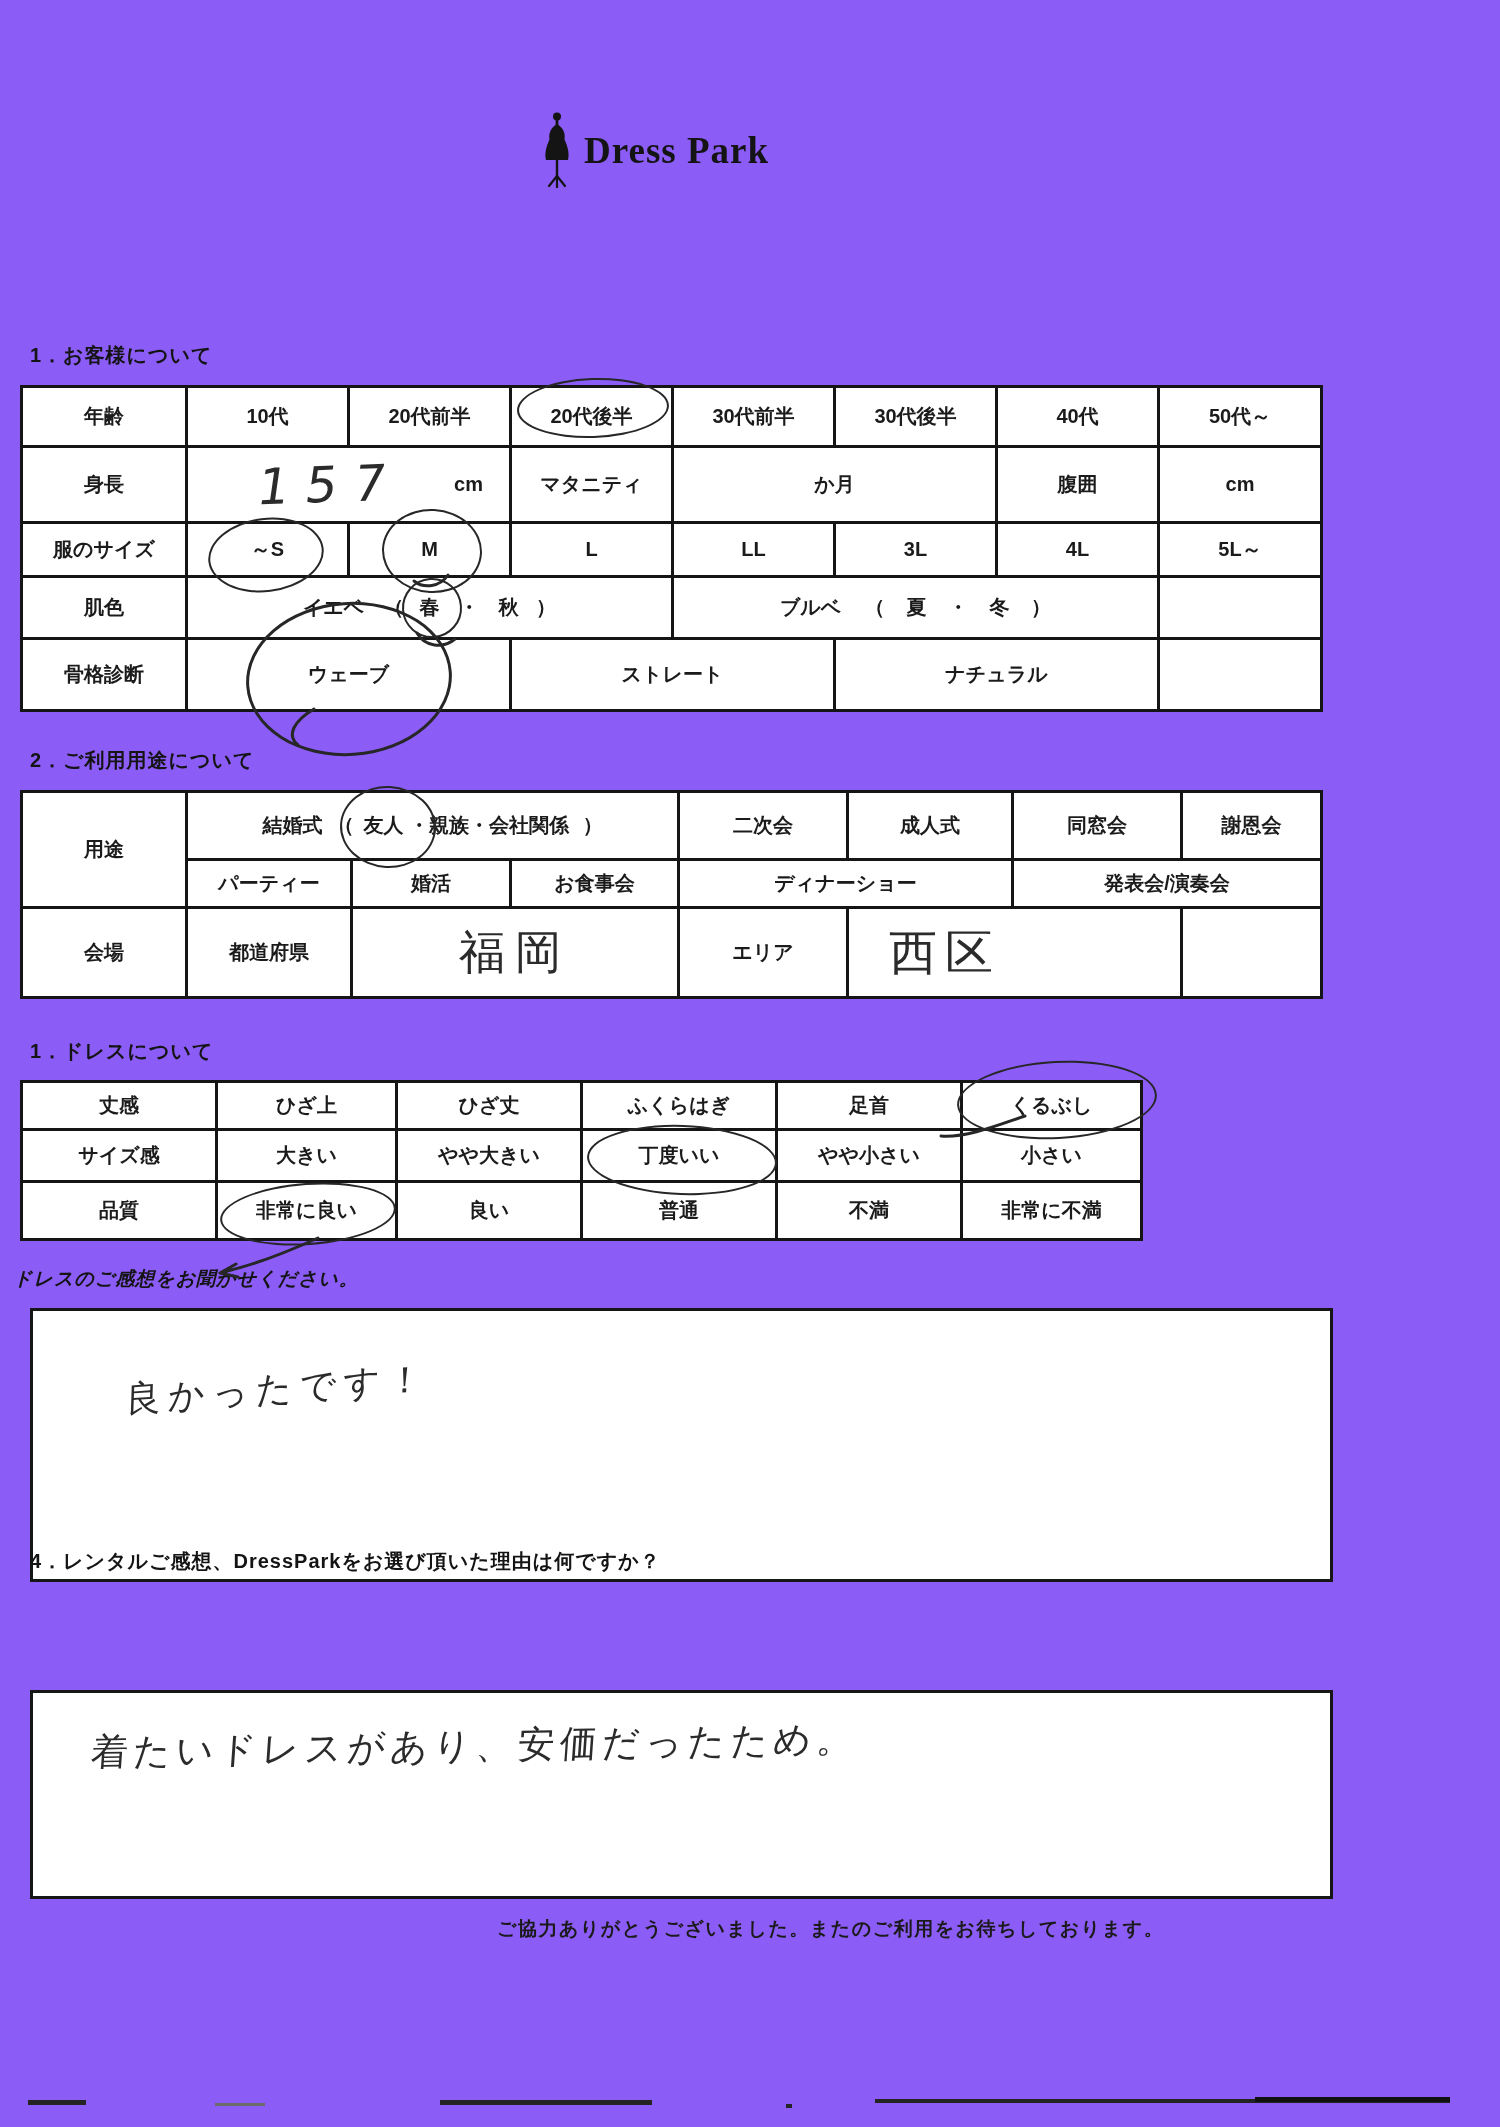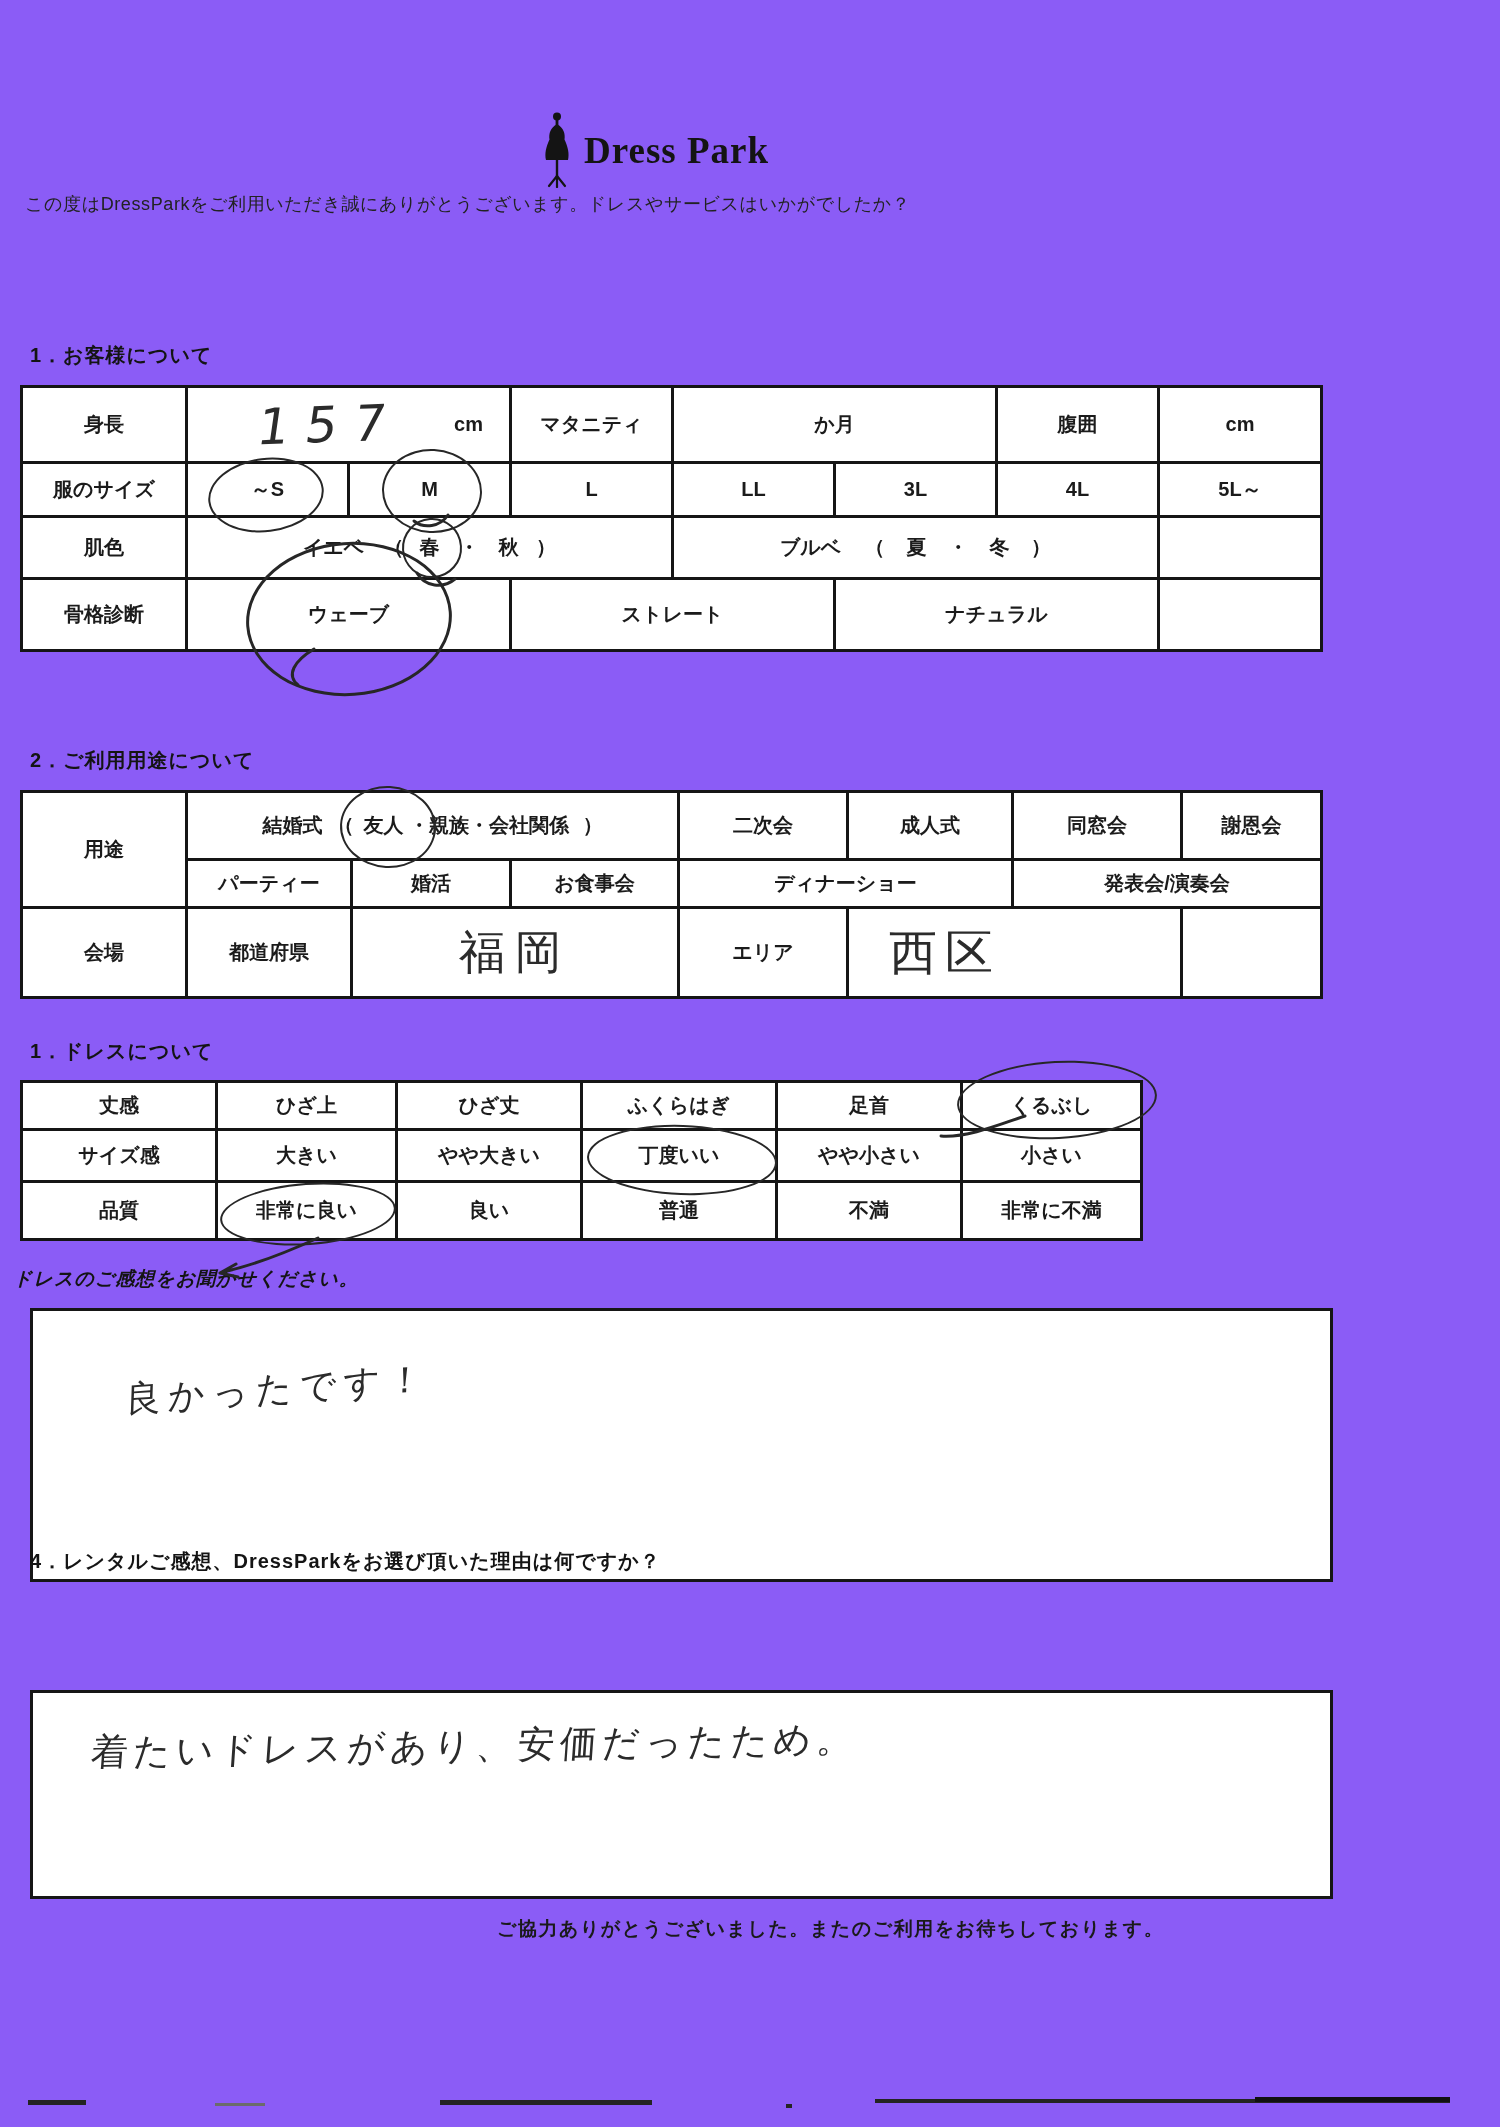--- a/index.html
+++ b/index.html
@@ -70,36 +70,48 @@
       <rect x="15.8" y="48" width="2.4" height="17" fill="#141414"></rect>
       <g stroke="#141414" stroke-width="2.2" fill="none" stroke-linecap="round">
         <path d="M17 64 L9 74"></path>
           <path d="M17 64 L25 74"></path>
           <path d="M17 64 L17 75"></path>
       </g>
     </svg>
     <span class="brand">Dress Park</span>
   </div>
 
-  <div class="intro1">この度はDressParkをご利用いただき誠にありがとうございます。ドレスやサービスはいかがでしたか？</div>
 
   <div class="h-sec" style="top:342px;left:30px;">1．お客様について</div>
 
   <table class="t" style="top:385px;left:20px;width:1300px;">
     <colgroup>
       <col style="width:165px">
         <col style="width:162px">
         <col style="width:162px">
         <col style="width:162px">
       <col style="width:162px">
         <col style="width:162px">
         <col style="width:162px">
         <col style="width:163px">
     </colgroup>
     <tbody>
+        <tr style="height:60px">
+      <td class="shade">年齢</td>
+      <td>10代</td>
+      <td>20代前半</td>
+      <td>
+        <span class="sp">20代後半</span>
+        <span class="circ" style="width:148px;height:56px;left:5px;top:-10px;transform:rotate(-2deg);"></span>
+      </td>
+      <td>30代前半</td>
+      <td>30代後半</td>
+      <td>40代</td>
+      <td>50代～</td>
+    </tr>
     <tr style="height:76px">
       <td class="shade">身長</td>
       <td colspan="2">
         <div class="hflex">
           <span class="hw hw-157">157</span>
           <span class="unit">cm</span>
         </div>
       </td>
       <td class="shade">マタニティ</td>
       <td colspan="2">か月</td>

